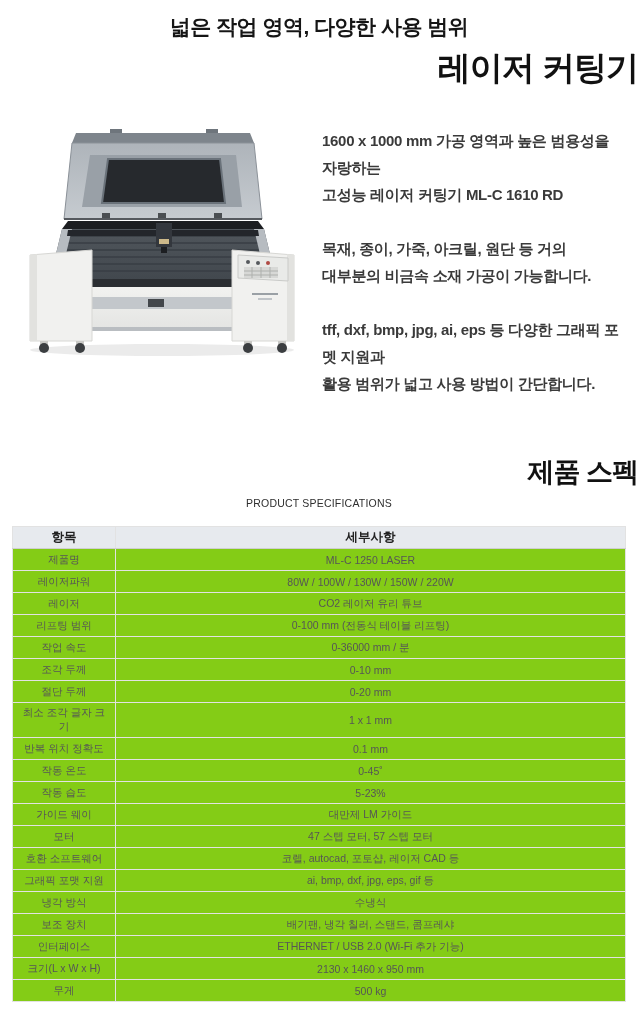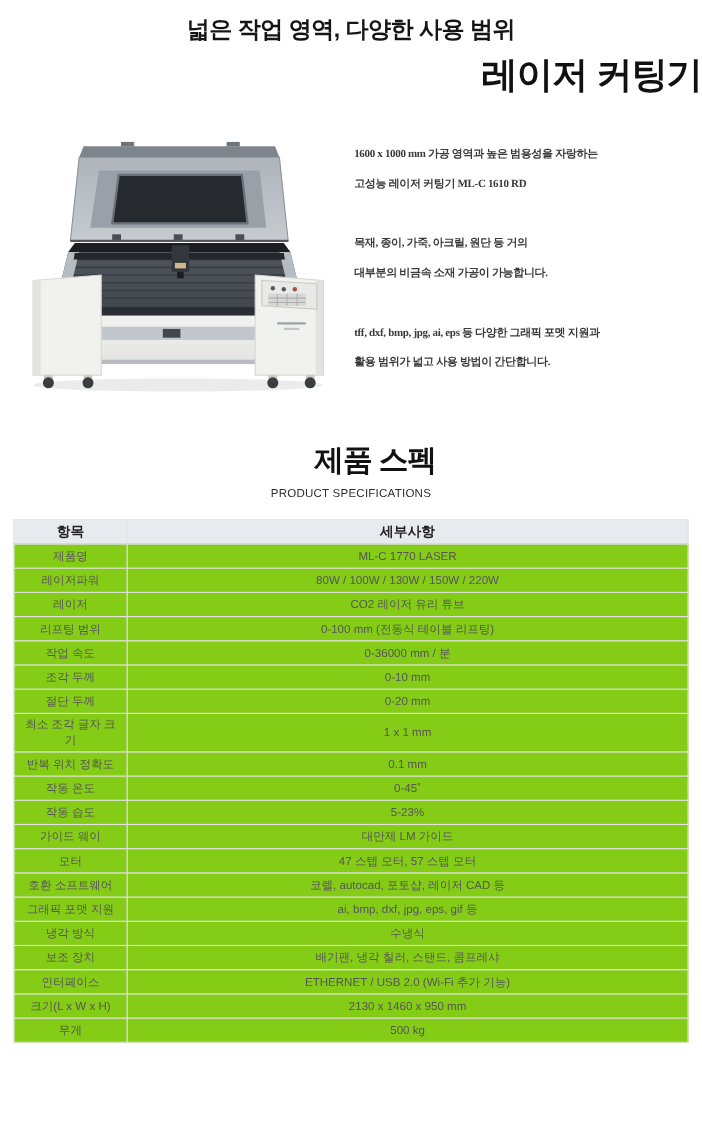--- a/index.html
+++ b/index.html
@@ -15,25 +15,25 @@
   .hero { padding-top: 13px; text-align: center; }
   .hero-subtitle { font-size: 21px; font-weight: 700; color: #151515; letter-spacing: -0.5px; }
   .hero-title { font-size: 33px; font-weight: 800; color: #111; margin-top: 5px; letter-spacing: -1px; text-align: right; }
 
   
   .intro { display: flex; margin-top: 14px; padding: 0 10px; }
   .machine-figure { width: 302px; height: 252px; flex: none; }
   .machine-figure svg { display: block; width: 100%; height: 100%; }
   .intro-text { flex: 1; padding: 22px 6px 0 10px; }
   .intro-para { margin-bottom: 27px; }
-  .intro-line { font-size: 10px; font-weight: 600; color: #3a3a3a; line-height: 27px; letter-spacing: -0.3px; font-family: Liberation Serif, serif; }
+  .intro-line { font-size: 15px; font-weight: 600; color: #3a3a3a; line-height: 27px; letter-spacing: -0.3px; }
 
   
   .specs { margin-top: 30px; }
-  .specs-title { text-align: center; font-size: 27px; font-weight: 800; color: #111; letter-spacing: -1px; margin-left: 44px; }
+  .specs-title { text-align: right; font-size: 27px; font-weight: 800; color: #111; letter-spacing: -1px; margin-left: 44px; }
   .specs-subtitle { text-align: center; font-size: 10.5px; color: #2e2e2e; margin-top: 7px; letter-spacing: 0.2px; }
 
   .spec-table-wrap { margin: 17px auto 0; width: 614px; }
   table.spec-table {
     width: 614px;
     border-collapse: collapse;
     border: 1px solid #a8a8a8;
     table-layout: fixed;
   }
   table.spec-table th, table.spec-table td {
@@ -193,21 +193,21 @@
         </colgroup>
       <thead>
         <tr>
           <th>항목</th>
           <th>세부사항</th>
         </tr>
       </thead>
       <tbody>
         <tr>
             <td class="spec-label">제품명</td>
-            <td>ML-C 1770 LASER</td>
+            <td>ML-C 1250 LASER</td>
           </tr>
         <tr>
             <td class="spec-label">레이저파워</td>
             <td>80W / 100W / 130W / 150W / 220W</td>
           </tr>
         <tr>
             <td class="spec-label">레이저</td>
             <td>CO2 레이저 유리 튜브</td>
           </tr>
         <tr>

